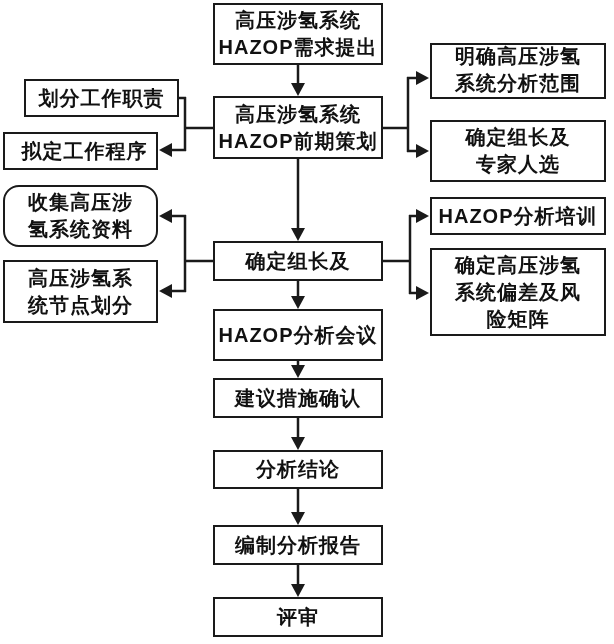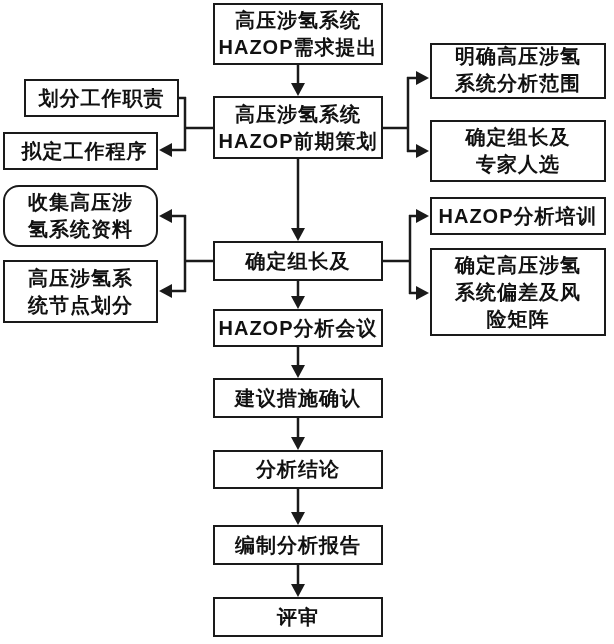--- a/index.html
+++ b/index.html
@@ -36,21 +36,21 @@
     font-weight: bold;
     line-height: 27px;
     letter-spacing: 1px;
     white-space: pre-line;
   }
   
   .c { left: 213px; width: 170px; }
   .n-c1 { top: 3px;   height: 62px; }
   .n-c2 { top: 96px;  height: 63px; }
   .n-c3 { top: 241px; height: 40px; }
-  .n-c4 { top: 309px; height: 38px; }
+  .n-c4 { top: 309px; height: 52px; }
   .n-c5 { top: 378px; height: 40px; }
   .n-c6 { top: 450px; height: 39px; }
   .n-c7 { top: 525px; height: 40px; }
   .n-c8 { top: 597px; height: 40px; }
   
   .l { left: 3px; width: 155px; }
   .n-l1 { top: 79px;  height: 38px; margin-left: 21px; }
   .n-l2 { top: 132px; height: 38px; padding-left: 8px; }
   .n-l3 { top: 185px; height: 62px; border-radius: 16px; }
   .n-l4 { top: 260px; height: 63px; }

